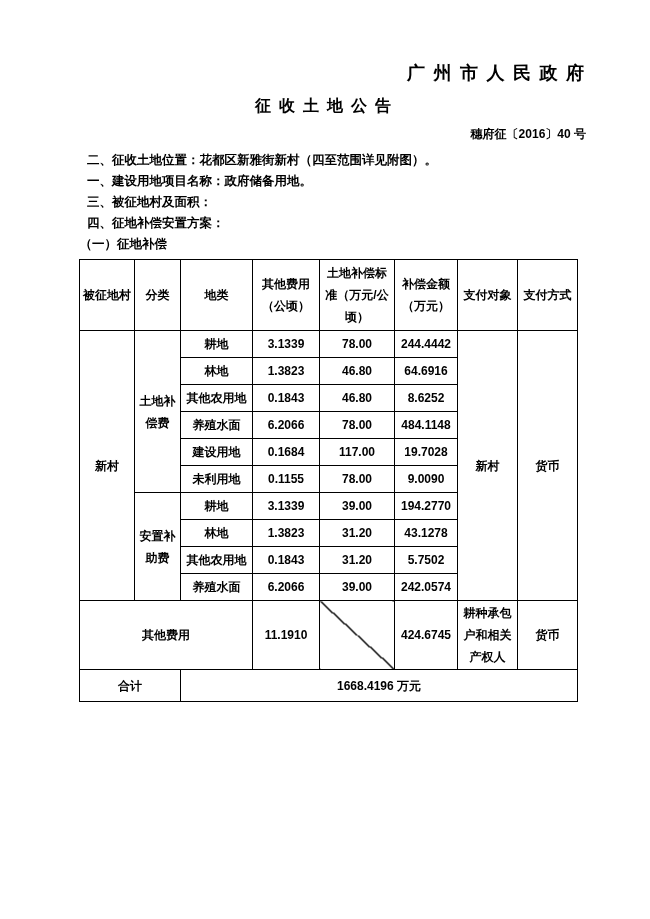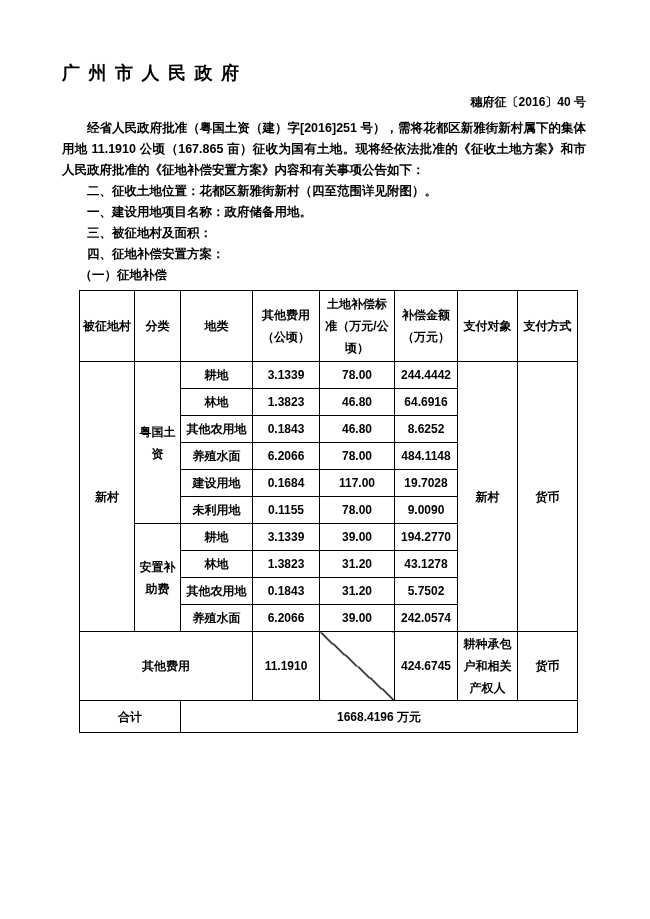--- a/index.html
+++ b/index.html
@@ -11,21 +11,21 @@
     background: #ffffff;
     margin: 0 auto;
     font-family: "Liberation Sans", "DejaVu Sans", sans-serif;
     color: #000000;
     overflow: hidden;
   }
   .content {
     padding: 60px 64px 0 62px;
   }
   .doc-title-1 {
-    text-align: left;
+    text-align: right;
     font-family: "Liberation Serif", "DejaVu Serif", serif;
     font-weight: bold;
     font-size: 18px;
     letter-spacing: 2px;
     line-height: 26px;
   }
   .doc-title-2 {
     text-align: center;
     font-family: "Liberation Serif", "DejaVu Serif", serif;
     font-weight: bold;
@@ -82,24 +82,24 @@
       transparent calc(50% + 0.7px));
   }
 </style>
 </head>
 <body>
 
 <div class="page">
   <div class="content">
 
     <div class="doc-title-1">广 州 市 人 民 政 府</div>
+    <div class="doc-title-2">征 收 土 地 公 告</div>
     <div class="doc-number">穗府征〔2016〕40 号</div>
 
     <div class="body-text">
-      <p class="indent-2">经省人民政府批准（粤国土资（建）字[2016]251 号），需将花都区新雅街新村属下的集体用地 11.1910 公顷（167.865 亩）征收为国有土地。现将经依法批准的《征收土地方案》和市人民政府批准的《征地补偿安置方案》内容和有关事项公告如下：</p>
       <p class="indent-2">二、征收土地位置：花都区新雅街新村（四至范围详见附图）。</p>
       <p class="indent-2">一、建设用地项目名称：政府储备用地。</p>
       <p class="indent-2">三、被征地村及面积：</p>
       <p class="indent-2">四、征地补偿安置方案：</p>
       <p class="indent-15">（一）征地补偿</p>
     </div>
 
     <table class="comp-table">
       <colgroup>
         <col style="width:55px">
@@ -119,21 +119,21 @@
           <th>其他费用（公顷）</th>
           <th>土地补偿标准（万元/公顷）</th>
           <th>补偿金额（万元）</th>
           <th>支付对象</th>
           <th>支付方式</th>
         </tr>
       </thead>
       <tbody>
         <tr>
           <td rowspan="10">新村</td>
-          <td rowspan="6">粤国土资</td>
+          <td rowspan="6">土地补偿费</td>
           <td class="data-row">耕地</td>
           <td class="data-row">3.1339</td>
           <td class="data-row">78.00</td>
           <td class="data-row">244.4442</td>
           <td rowspan="10">新村</td>
           <td rowspan="10">货币</td>
         </tr>
         <tr>
           <td class="data-row">林地</td>
           <td class="data-row">1.3823</td>

